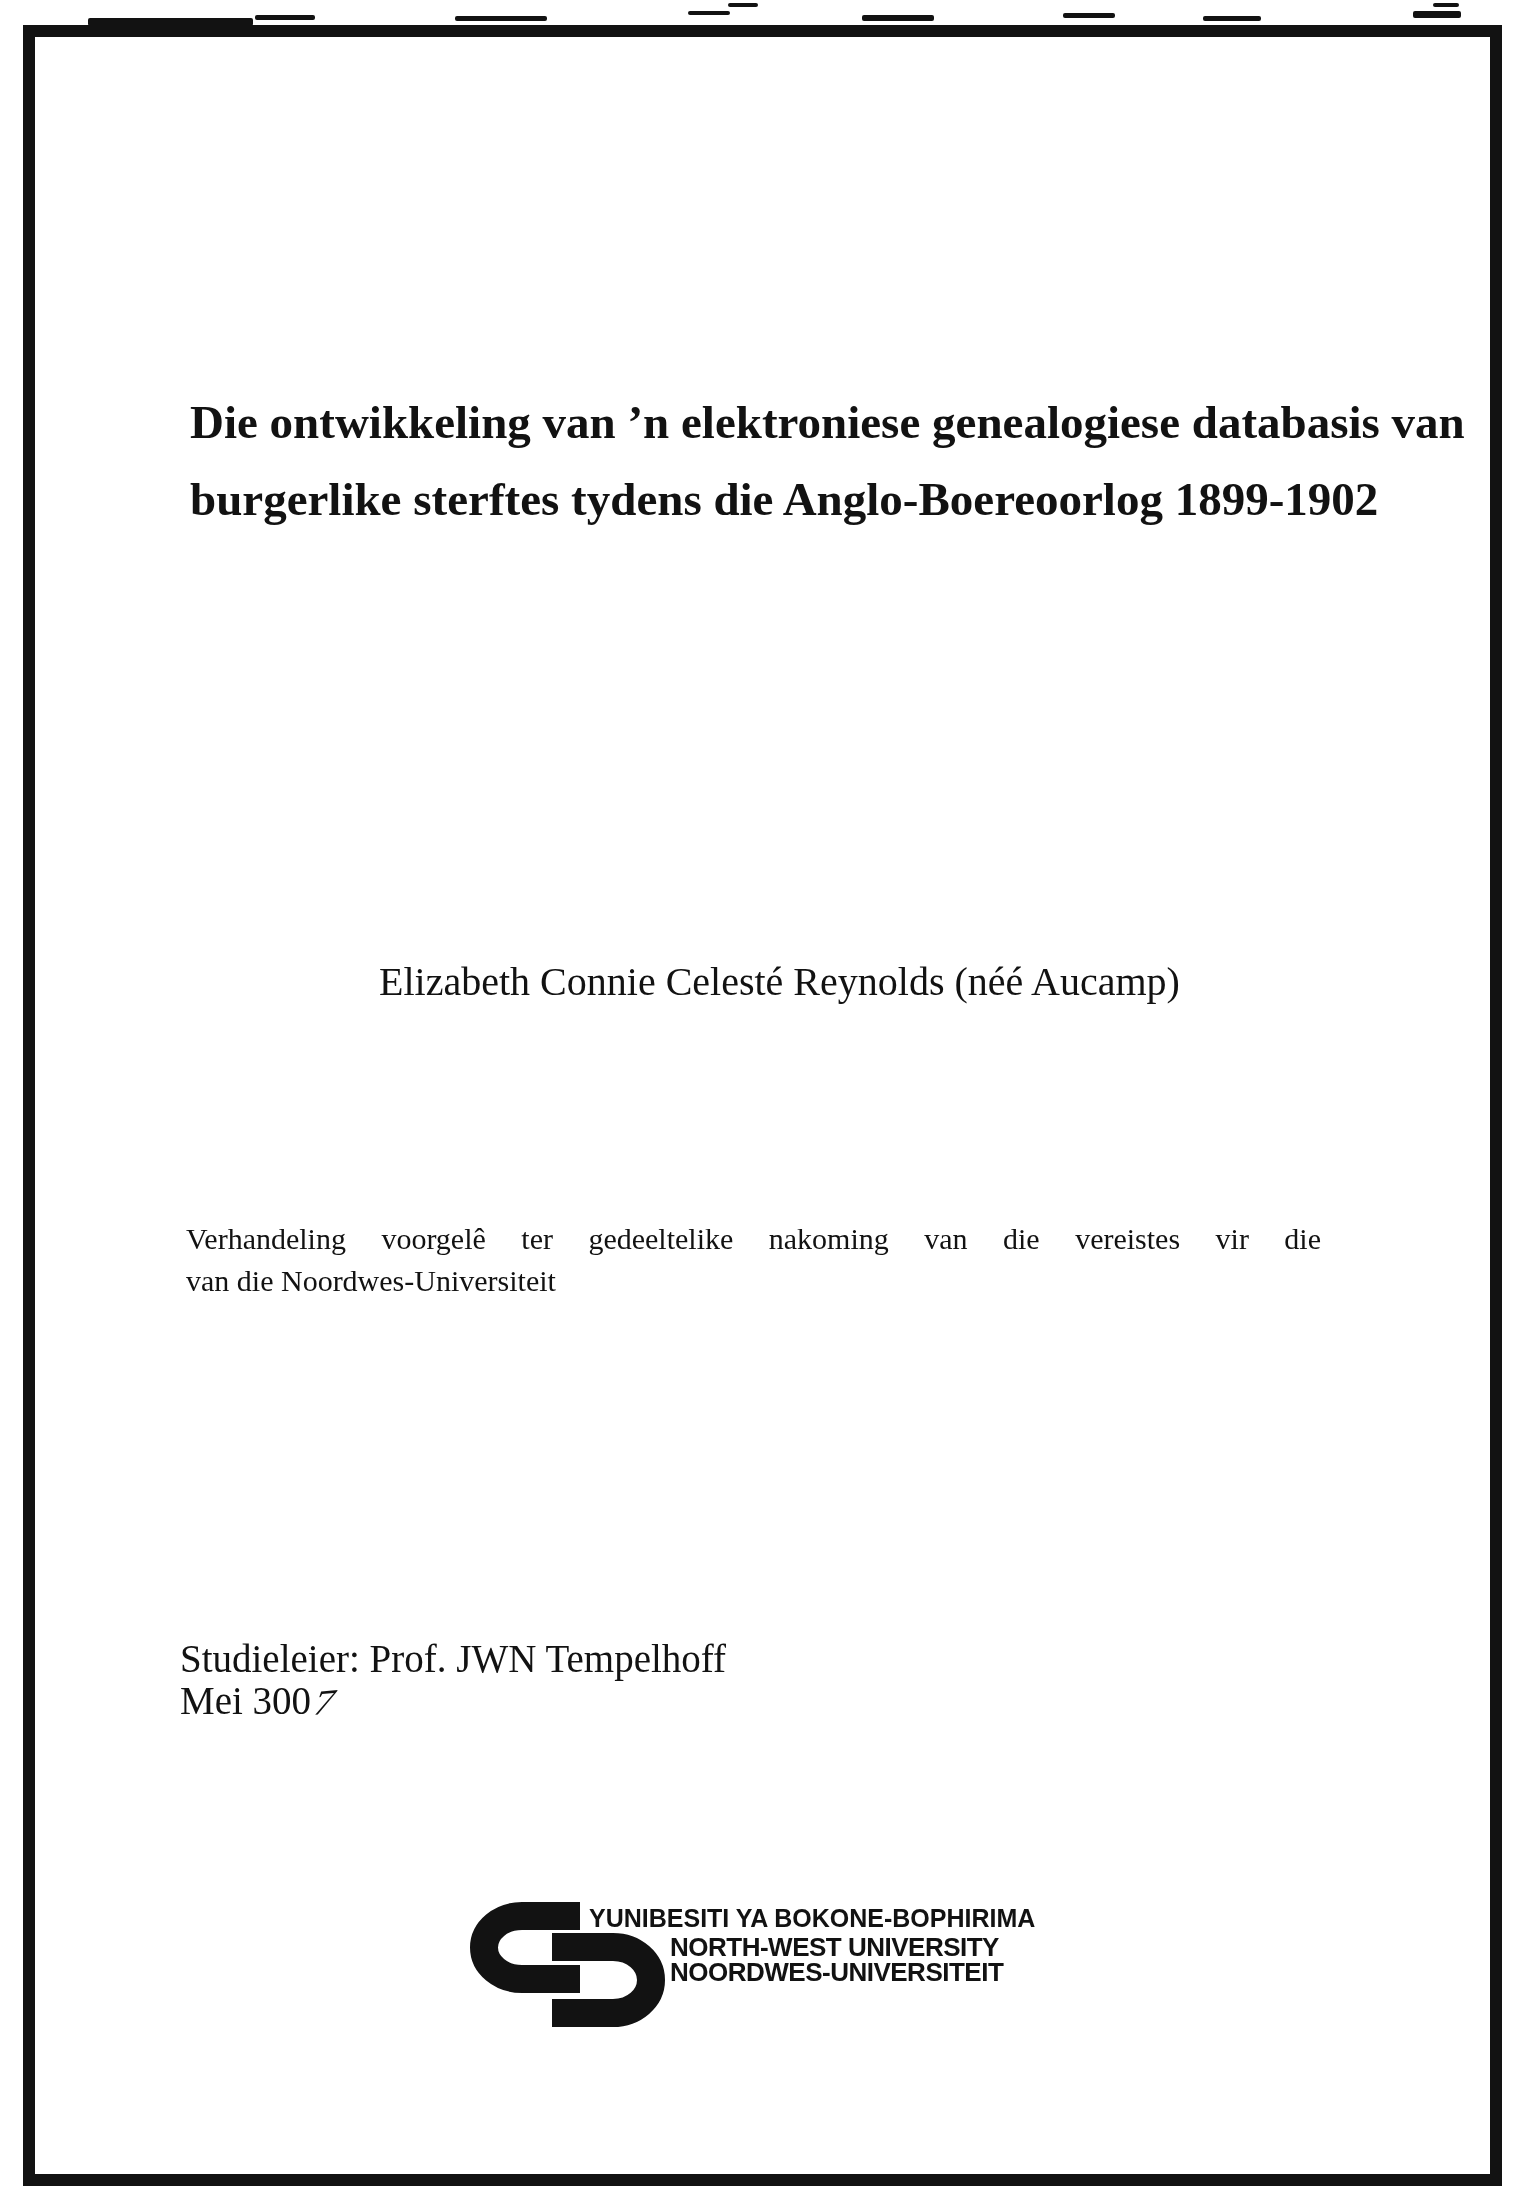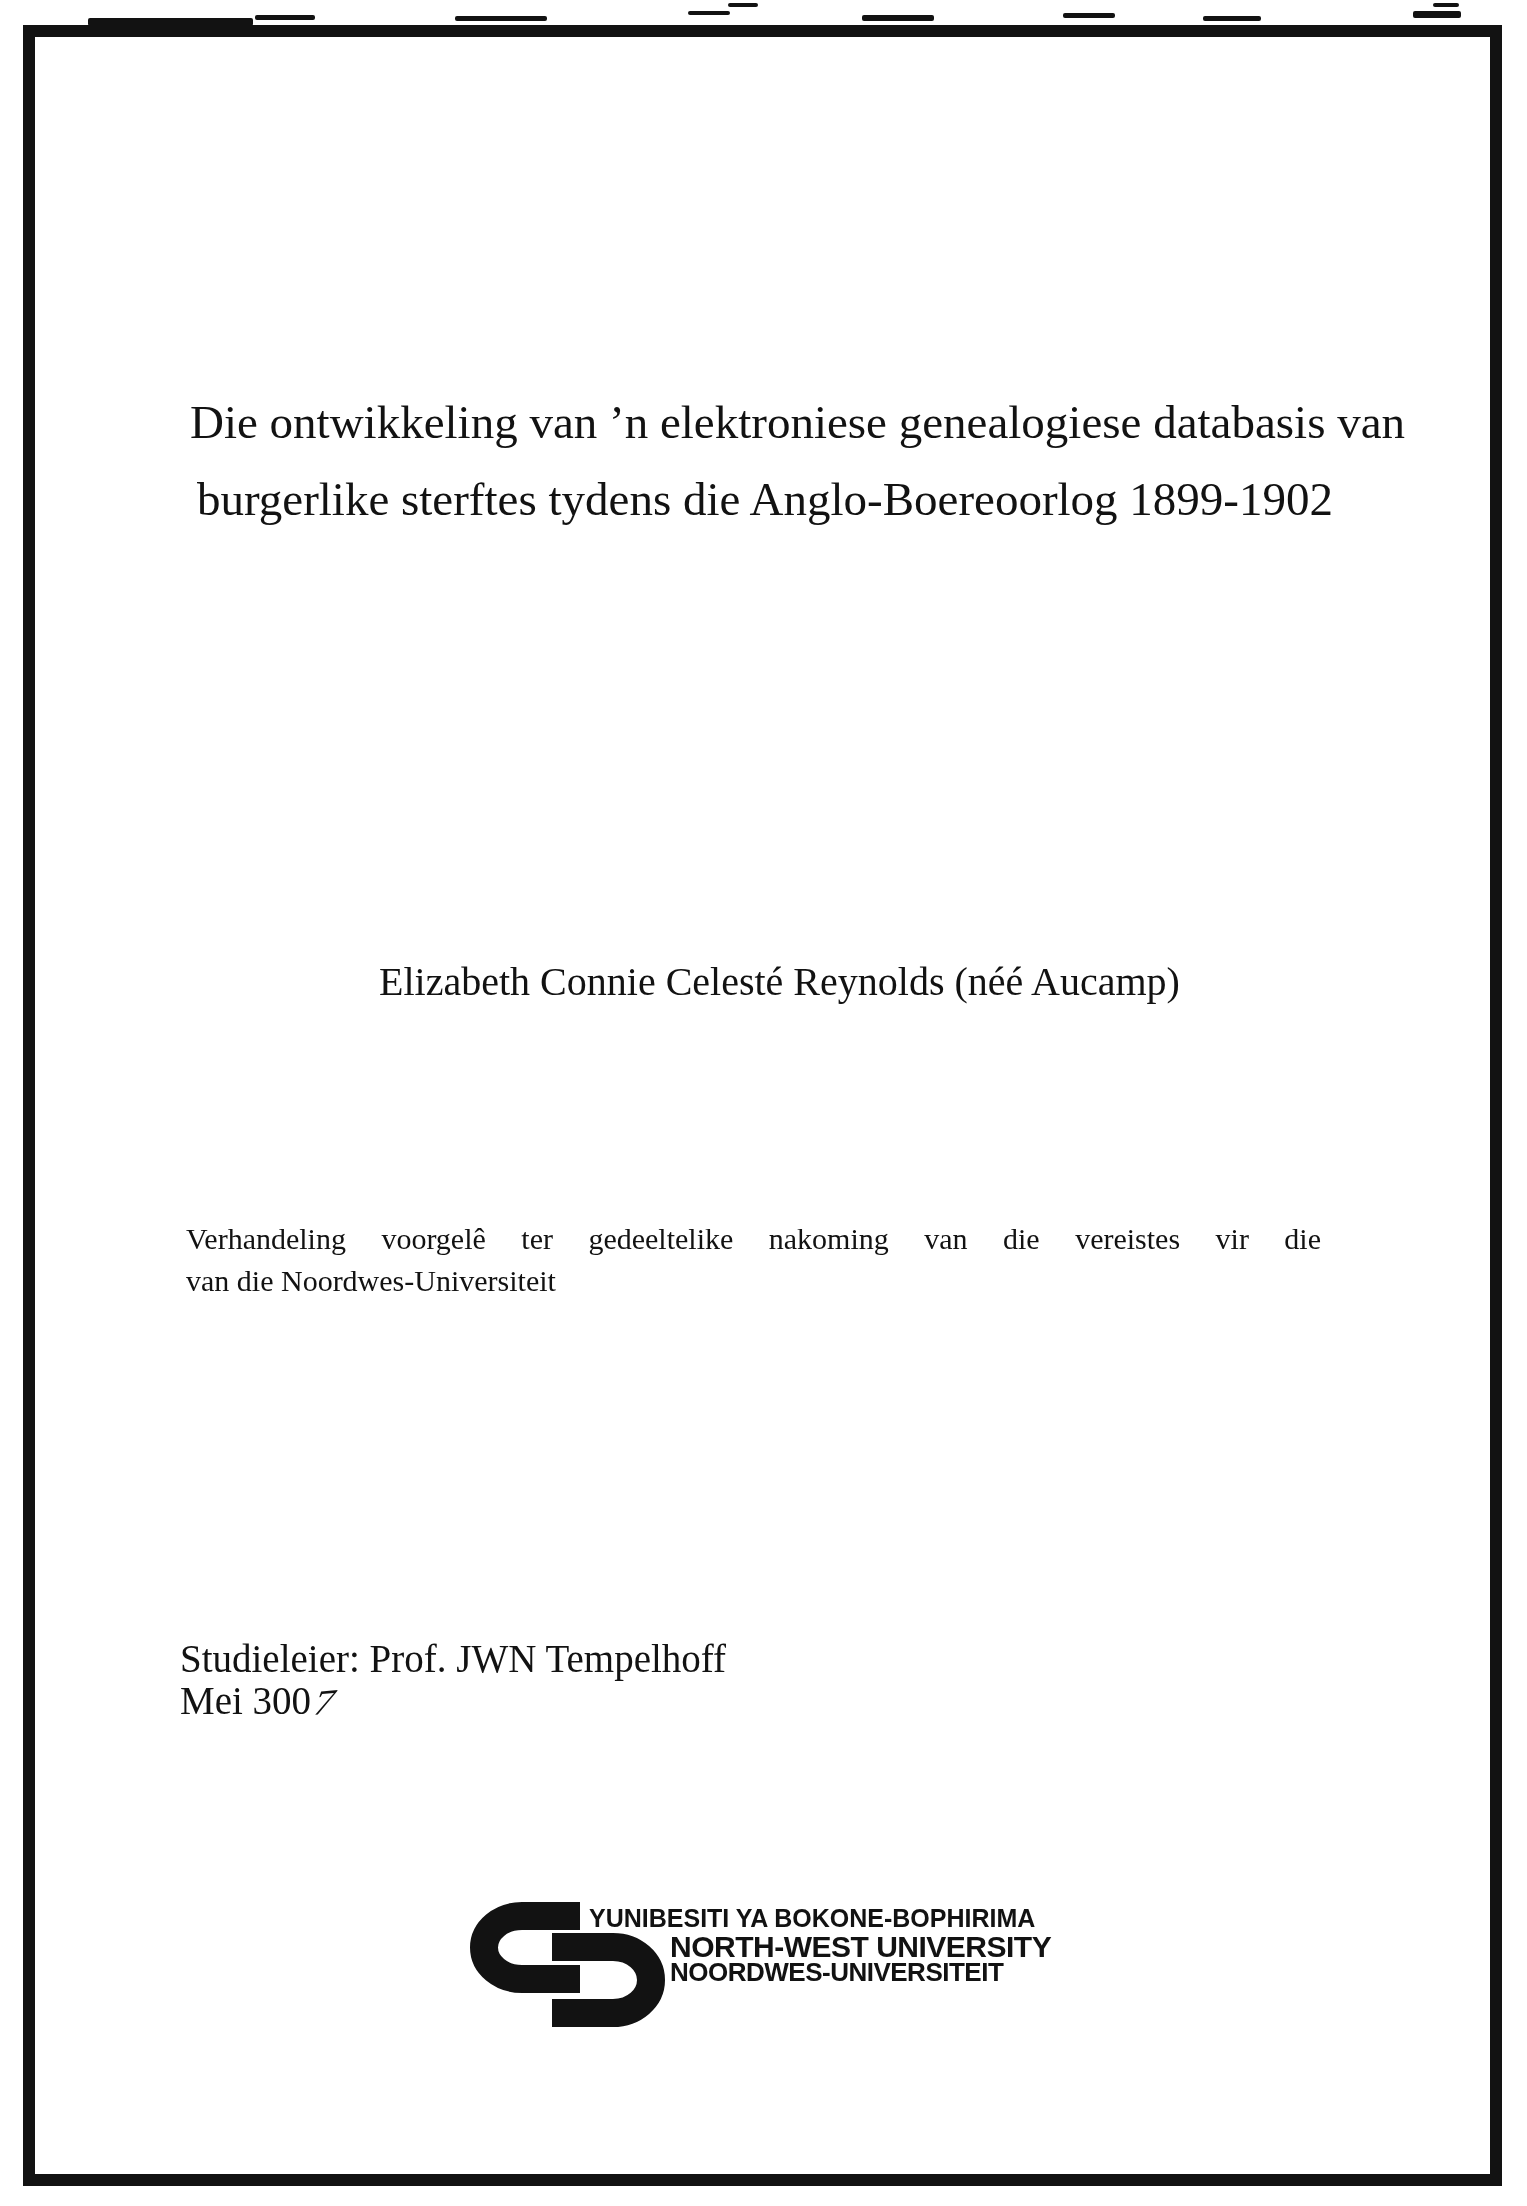--- a/index.html
+++ b/index.html
@@ -27,21 +27,21 @@
   .a4 { left:688px; top:11px; width:42px;  height:4px; }
   .a5 { left:862px; top:15px; width:72px;  height:6px; }
   .a6 { left:1063px;top:13px; width:52px;  height:5px; }
   .a7 { left:1203px;top:16px; width:58px;  height:5px; }
   .a8 { left:1413px;top:11px; width:48px;  height:7px; }
   .a9 { left:728px; top:3px;  width:30px;  height:4px; }
   .a10{ left:1433px;top:3px;  width:26px;  height:4px; }
 
   .title {
     position:absolute; left:190px; top:384px; width:1150px;
-    font-size:47px; line-height:77px; text-align:center; white-space:nowrap;
+    font-size:47px; line-height:77px; text-align:left; white-space:nowrap;font-weight:bold;
   }
   .byline {
     position:absolute; left:20px; top:806px; width:1507px;
     font-size:37px; line-height:37px; text-align:center;
   }
   .author {
     position:absolute; left:32px; top:962px; width:1495px;
     font-size:40px; line-height:40px; text-align:center; white-space:nowrap;
   }
   .statement {
@@ -56,21 +56,21 @@
   }
   .glitch-digit { display:inline-block; transform:skewX(-24deg) rotate(-6deg) scaleY(.92); transform-origin:60% 80%; }
 
   .logo { position:absolute; left:470px; top:1900px; width:640px; height:140px; }
   .logo-mark { position:absolute; left:0; top:2px; width:195px; height:125px; }
   .logo-text {
     position:absolute; font-family:"Liberation Sans", sans-serif; font-weight:700;
     color:var(--ink); white-space:nowrap;
   }
   .lt1 { left:119px; top:6px;  font-size:25px; line-height:25px; letter-spacing:0px; }
-  .lt2 { left:200px; top:32px; font-size:30px; line-height:30px; letter-spacing:-0.5px; }
+  .lt2 { left:200px; top:32px; font-size:26px; line-height:30px; letter-spacing:-0.5px; }
   .lt3 { left:200px; top:57px; font-size:26px; line-height:30px; letter-spacing:-0.5px; }
 </style>
 </head>
 <body>
 
 <div class="scan">
 
   <div class="frame-outer">
     <div class="frame-inner"></div>
   </div>

